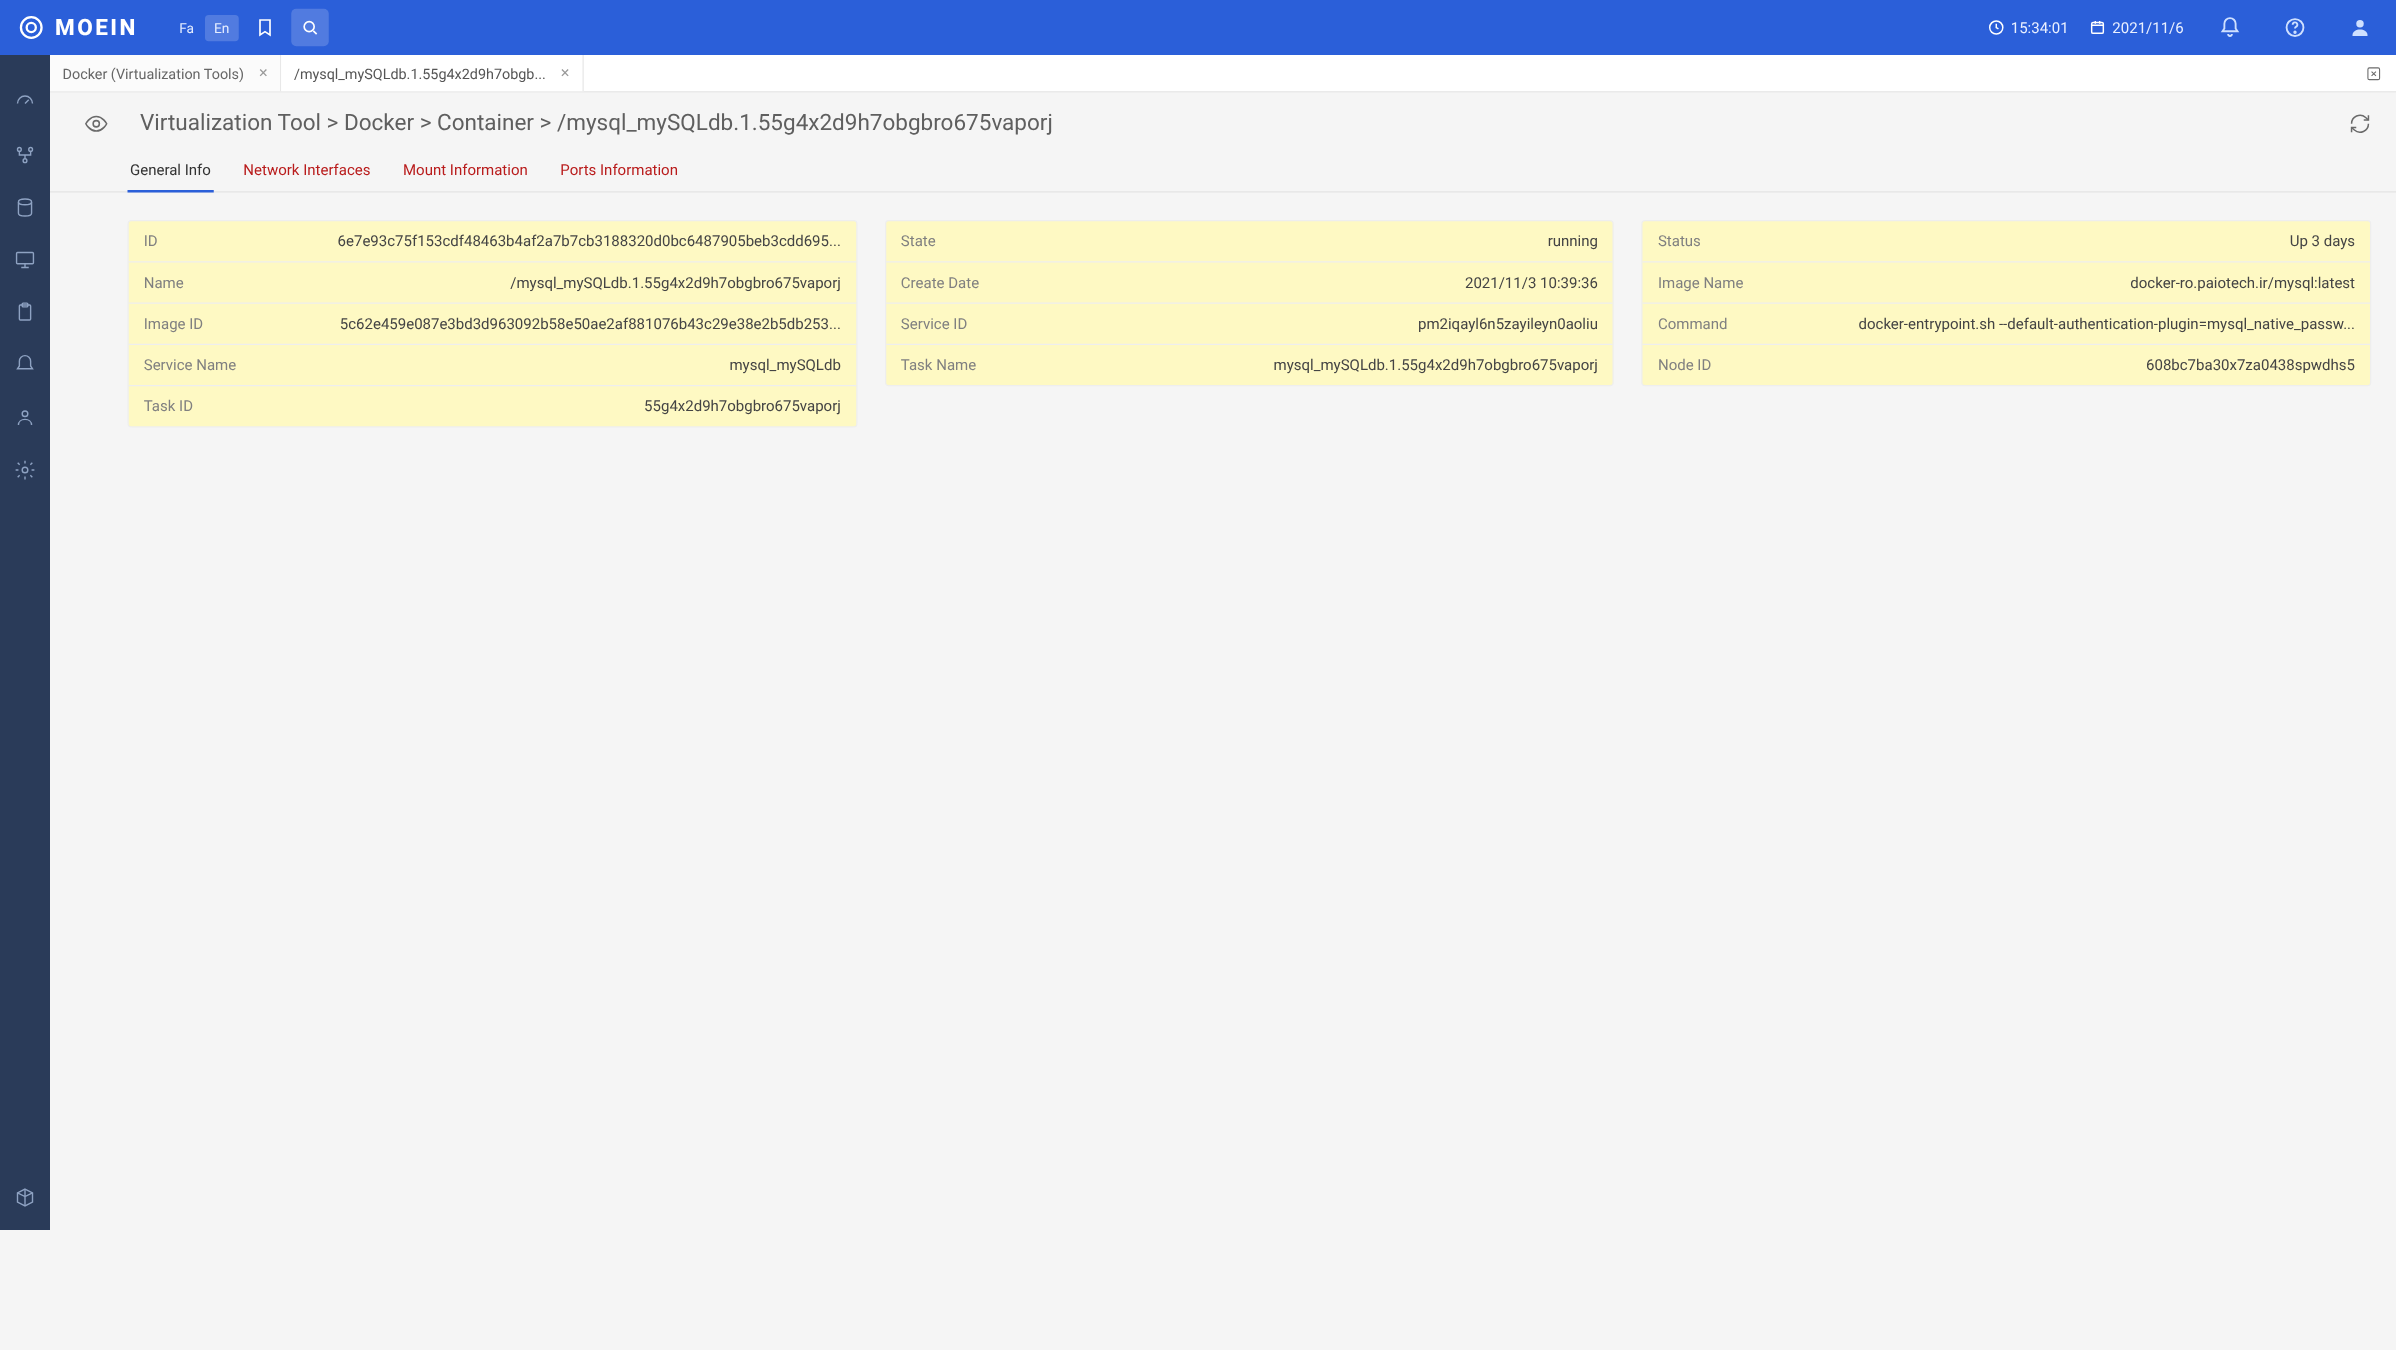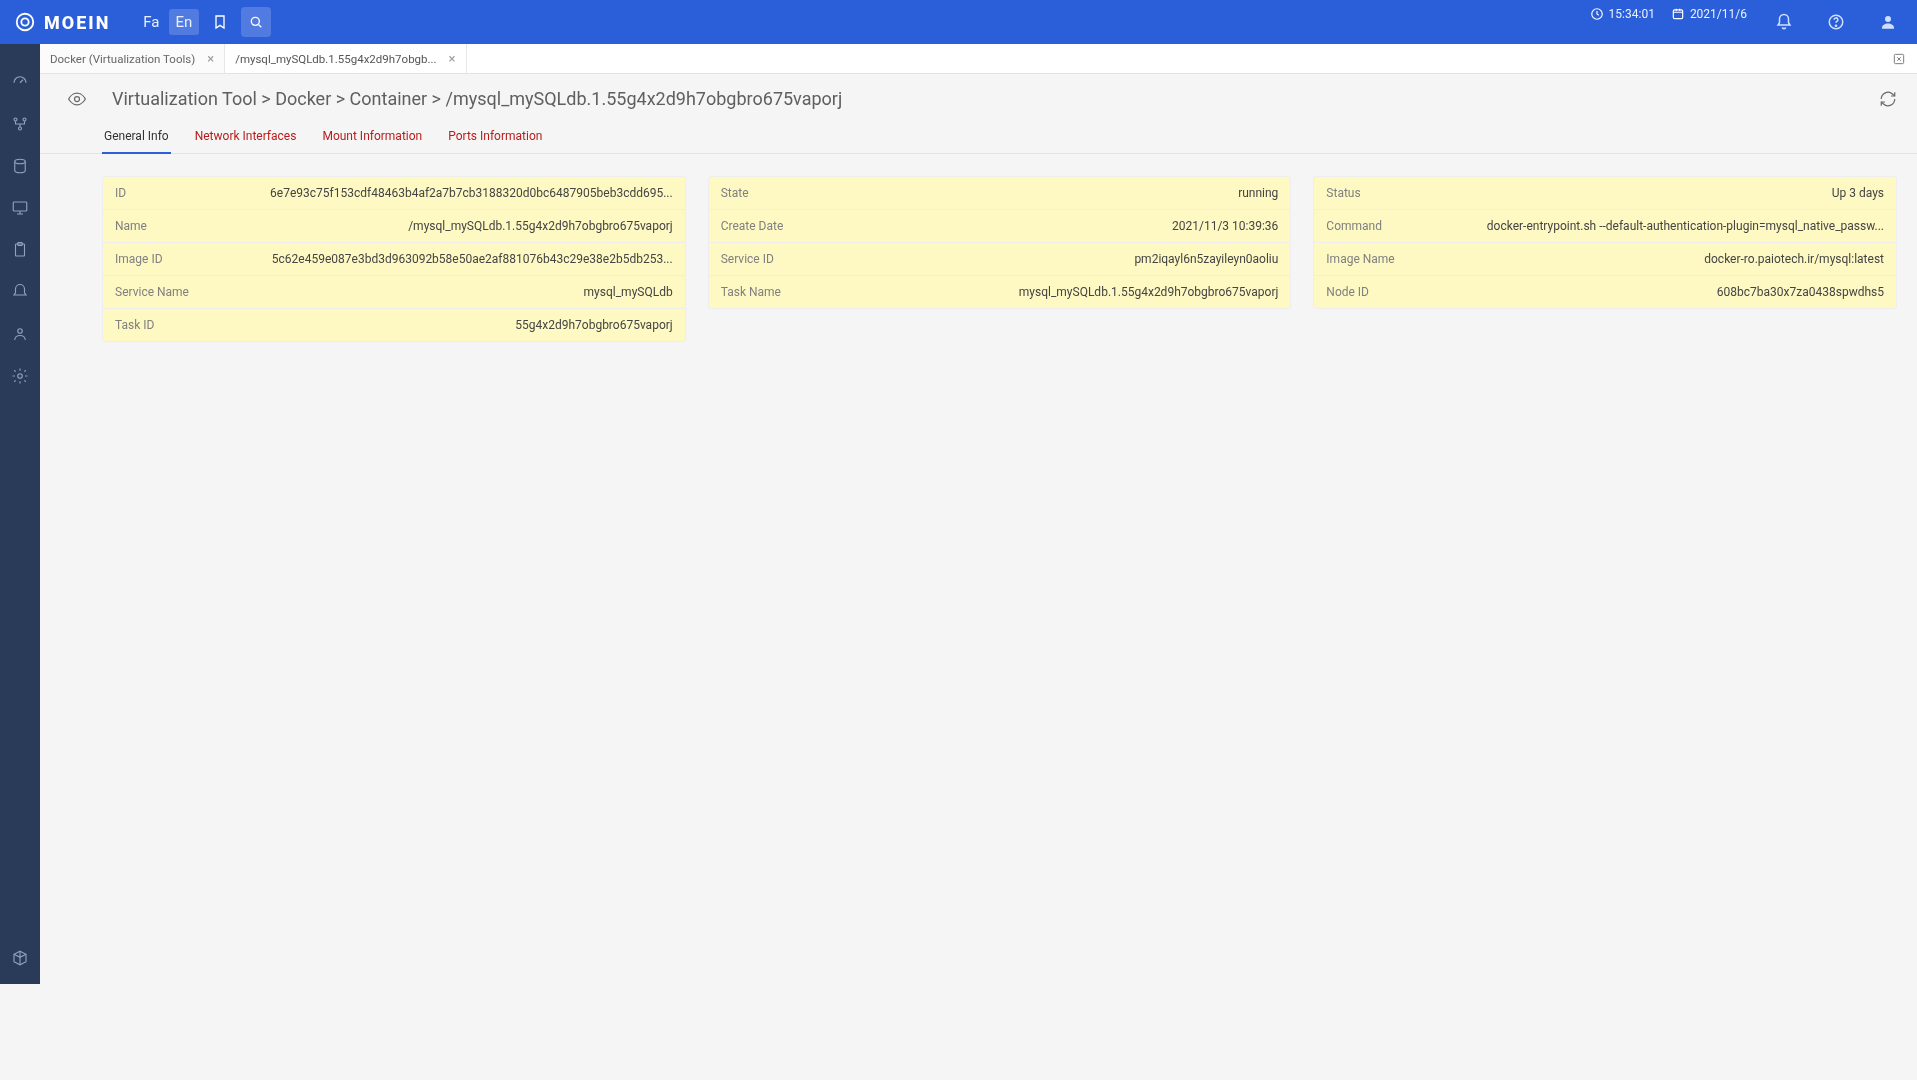--- a/index.html
+++ b/index.html
@@ -4,26 +4,26 @@
 <style>
 * { margin: 0; padding: 0; box-sizing: border-box; }
 body { font-family: -apple-system, BlinkMacSystemFont, "Segoe UI", Roboto, sans-serif; font-size: 12px; background: #f5f5f5; overflow: hidden; }
 .root { width: 1917px; height: 984px; display: flex; flex-direction: column; }
 
 
 .topbar { height: 44px; background: #2b5fd9; display: flex; align-items: center; padding: 0 14px; color: #fff; flex: 0 0 auto; }
 .logo { display: flex; align-items: center; gap: 8px; font-weight: 800; letter-spacing: 2px; font-size: 18px; }
 .logo-icon { width: 22px; height: 22px; }
 .lang-group { margin-left: 26px; display: flex; gap: 2px; }
-.lang-btn { font-size: 15px; padding: 4px 7px; border-radius: 3px; color: #e6eeff; cursor: pointer; }
+.lang-btn { font-size: 11px; padding: 4px 7px; border-radius: 3px; color: #e6eeff; cursor: pointer; }
 .lang-btn.active { background: rgba(255,255,255,0.18); }
 .top-icon { width: 30px; height: 30px; display: flex; align-items: center; justify-content: center; border-radius: 4px; margin-left: 6px; cursor: pointer; }
 .top-icon.highlight { background: rgba(255,255,255,0.18); }
 .top-spacer { flex: 1; }
-.top-right { display: flex; align-items: flex-start; gap: 16px; color: #eaf0ff; font-size: 12px; }
+.top-right { display: flex; align-items: center; gap: 16px; color: #eaf0ff; font-size: 12px; }
 .top-right .with-icon { display: flex; align-items: center; gap: 5px; }
 
 
 .body { display: flex; flex: 1; min-height: 0; }
 .rail { width: 40px; background: #2a3b59; display: flex; flex-direction: column; align-items: center; padding-top: 26px; gap: 18px; flex: 0 0 auto; position: relative; }
 .rail-icon { width: 24px; height: 24px; display: flex; align-items: center; justify-content: center; color: #8ea2c2; cursor: pointer; }
 .rail-bottom { position: absolute; bottom: 14px; }
 
 
 .main { flex: 1; display: flex; flex-direction: column; background: #f5f5f5; min-width: 0; }
@@ -283,28 +283,28 @@
               <span class="v">mysql_mySQLdb.1.55g4x2d9h7obgbro675vaporj</span>
             </div>
         </div>
 
         <div class="panel">
           <div class="row">
               <span class="k">Status</span>
               <span class="v">Up 3 days</span>
             </div>
           <div class="row">
+              <span class="k">Image Name</span>
+              <span class="v">docker-ro.paiotech.ir/mysql:latest</span>
+            </div>
+          <div class="row">
               <span class="k">Command</span>
               <span class="v">docker-entrypoint.sh --default-authentication-plugin=mysql_native_passw...</span>
             </div>
           <div class="row">
-              <span class="k">Image Name</span>
-              <span class="v">docker-ro.paiotech.ir/mysql:latest</span>
-            </div>
-          <div class="row">
               <span class="k">Node ID</span>
               <span class="v">608bc7ba30x7za0438spwdhs5</span>
             </div>
         </div>
 
       </div>
 
     </div>
   </div>
 </div>

